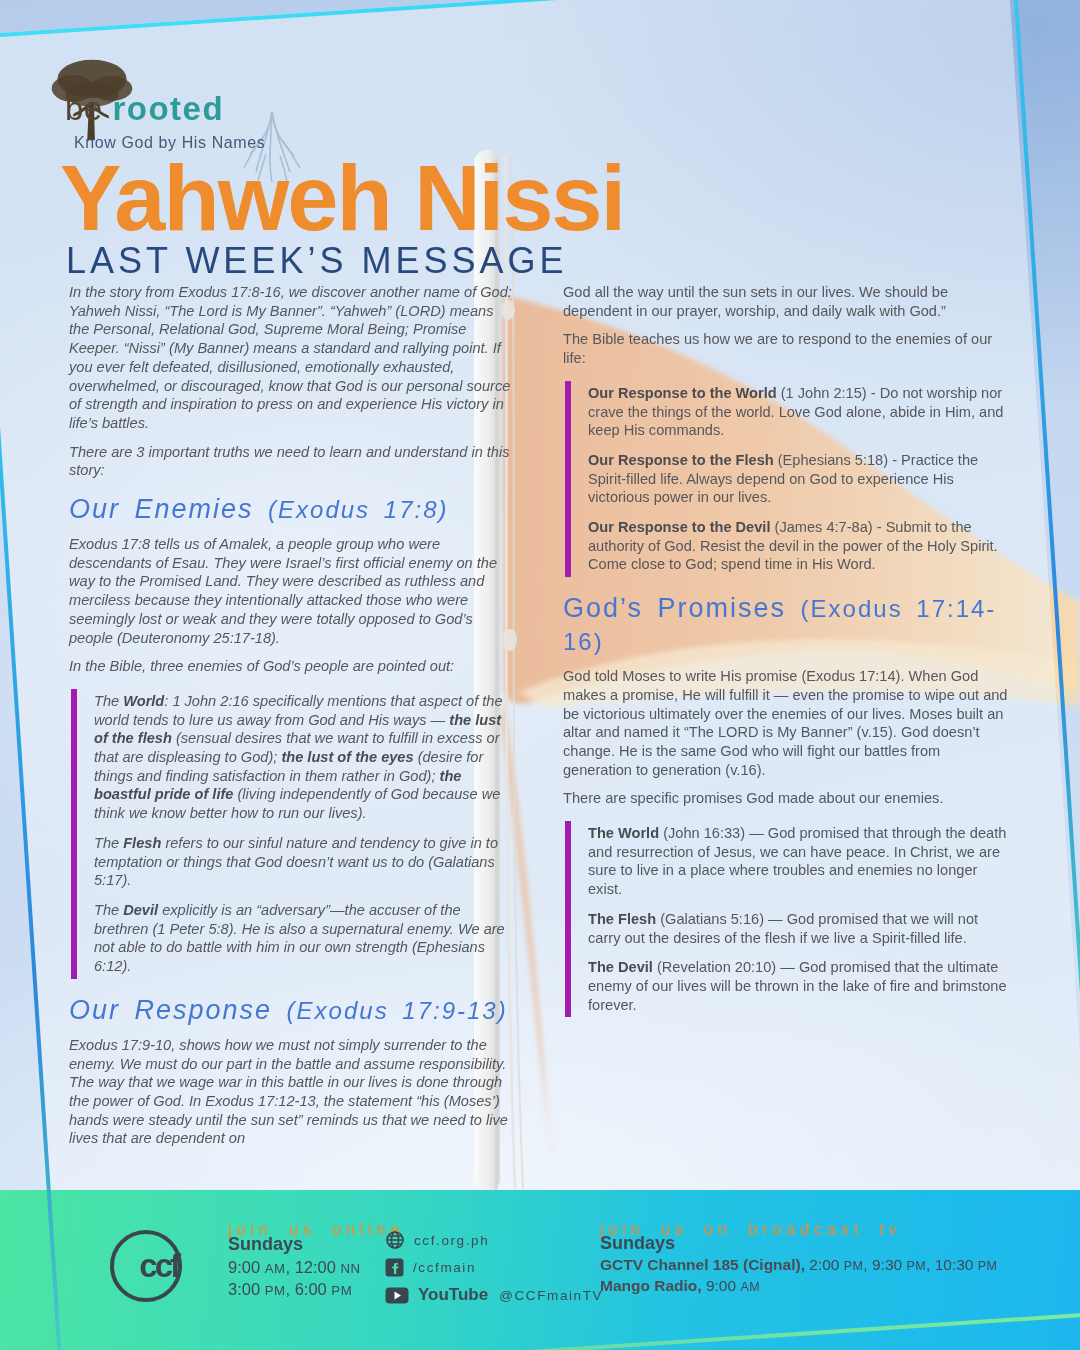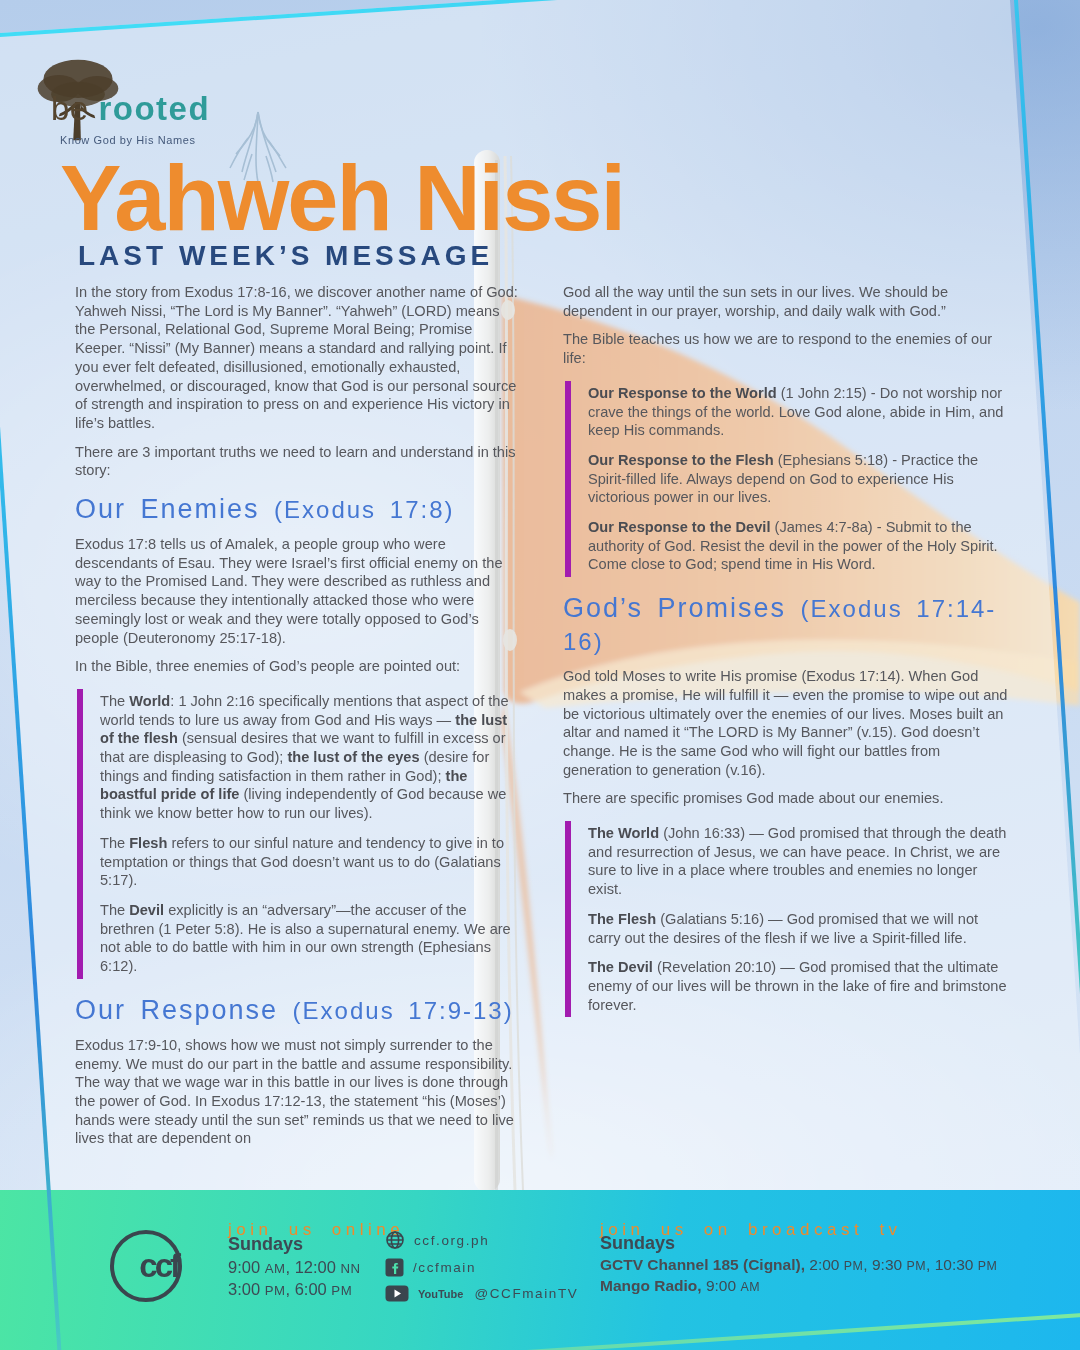--- a/index.html
+++ b/index.html
@@ -18,36 +18,36 @@
 
   
   .card-fill{position:absolute;left:-30px;top:35px;width:1040px;height:1345px;
     transform:rotate(-3.8deg);transform-origin:0 0;background:rgba(244,249,253,.45);}
   .frame{position:absolute;left:-30px;top:35px;width:1040px;height:1345px;
     transform:rotate(-3.8deg);transform-origin:0 0;border:4px solid;
     border-image:linear-gradient(165deg,#41dcf6 4%,#30b2e8 32%,#2f86dd 58%,#46c9c4 80%,#7fe99c 100%) 1;
     pointer-events:none;}
 
   
-  .logo{position:absolute;left:26px;top:52px;width:300px;height:130px;}
+  .logo{position:absolute;left:40px;top:52px;width:300px;height:130px;}
   .logo-line{position:absolute;left:25px;top:38px;font-size:33px;letter-spacing:.5px;}
   .logo-be{color:#55452f;font-weight:400;}
   .logo-rooted{color:#2f9b99;font-weight:700;letter-spacing:1.5px;}
-  .logo-tag{position:absolute;left:34px;top:82px;font-size:11px;color:#44597a;letter-spacing:.6px;}
+  .logo-tag{position:absolute;left:34px;top:82px;font-size:16px;color:#44597a;letter-spacing:.6px;}
 
   
   .title{position:absolute;left:60px;top:146px;font-size:92px;font-weight:700;
     color:#ee8c2e;letter-spacing:-2px;}
-  .subtitle{position:absolute;left:78px;top:240px;font-size:28px;font-weight:700;
+  .subtitle{position:absolute;left:66px;top:240px;font-size:36px;font-weight:400;
     color:#28497e;letter-spacing:4px;}
 
   
   .col{position:absolute;top:283px;width:447px;font-size:14.6px;line-height:18.7px;
     color:#56575c;}
-  .col-left{left:75px;}
+  .col-left{left:69px;font-style:italic;}
   .col-right{left:563px;}
   .col p{margin:0 0 10px;}
   .b{font-weight:700;color:#4a4c52;}
   .sc{font-size:.8em;letter-spacing:.5px;}
   .sec-h{margin:13px 0 9px;font-size:27px;line-height:33px;color:#4577d2;
     letter-spacing:2px;word-spacing:5px;font-weight:500;}
   .sec-ref{font-size:24px;font-weight:400;text-align:right;}
   .quote{border-left:6px solid #a21caf;padding:3px 0 3px 17px;margin:13px 0 15px 2px;}
   .quote p{margin:0 0 11px;}
   .quote p:last-child{margin-bottom:0;}
@@ -63,21 +63,21 @@
   .f-day{font-size:18px;font-weight:700;margin:0 0 2px;}
   .f-online-times{position:absolute;left:228px;top:44px;font-size:16.5px;line-height:21px;}
   .f-broadcast{position:absolute;left:600px;top:44px;font-size:15.5px;line-height:19px;}
   .f-broadcast .f-day{font-size:18px;}
   .ccf-logo{position:absolute;left:110px;top:40px;width:64px;height:64px;border-radius:50%;
     border:4px solid #3a464e;display:flex;align-items:center;justify-content:flex-end;}
   .ccf-logo span{font-size:33px;font-weight:700;color:#3a464e;letter-spacing:-3px;}
   .socials{position:absolute;left:385px;top:40px;}
   .social-row{display:flex;align-items:center;gap:9px;margin-bottom:8px;
     font-size:13.5px;letter-spacing:1.6px;}
-  .social-row .brand{font-weight:700;font-size:11px;letter-spacing:0;margin-right:2px;}
+  .social-row .brand{font-weight:700;font-size:17px;letter-spacing:0;margin-right:2px;}
   .social-row .brand:empty{display:none;}
   .sicon{flex:0 0 auto;display:block;}
 </style>
 </head>
 <body>
 
 <div class="page">
   <div class="sky"></div>
 
   <svg class="photo" width="1080" height="1350" viewBox="0 0 1080 1350">

